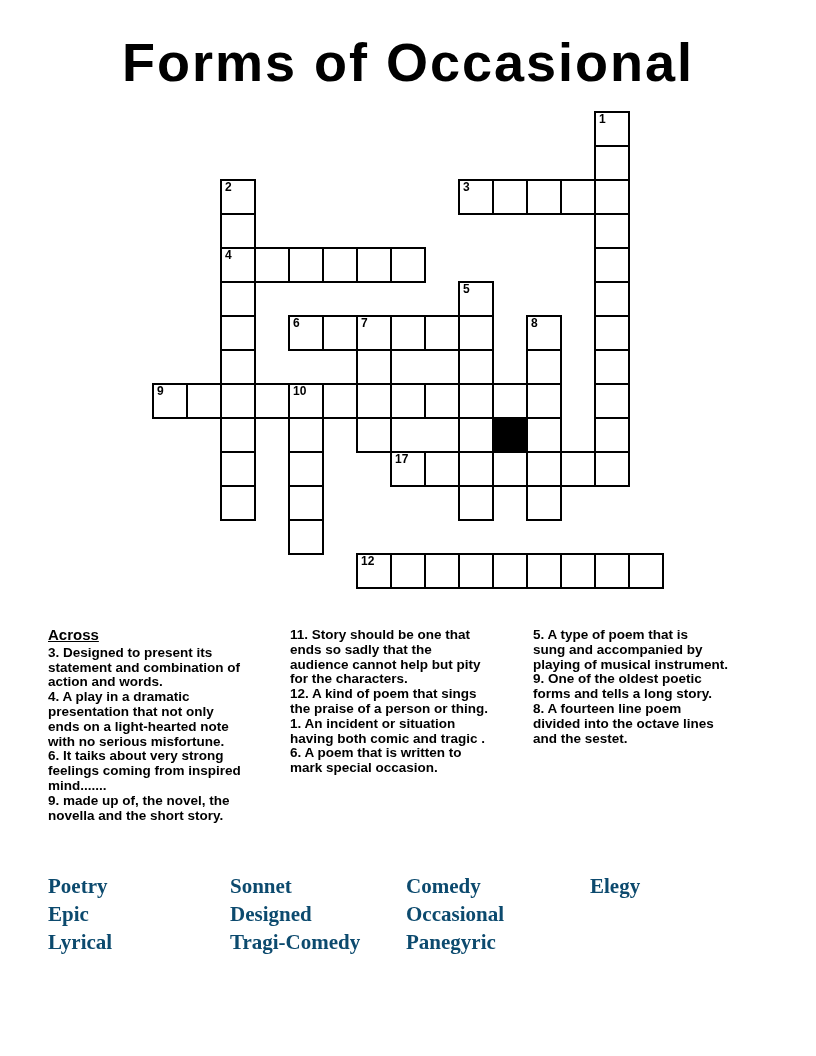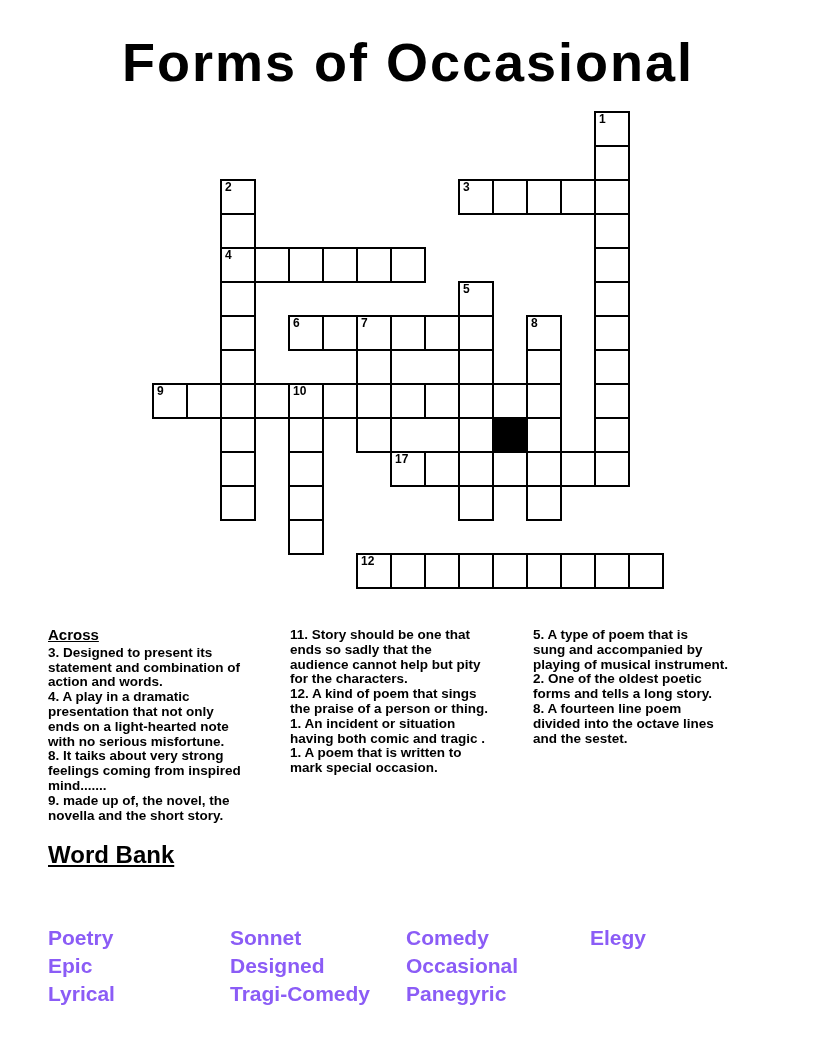--- a/index.html
+++ b/index.html
@@ -77,22 +77,23 @@
     top: 841px;
     left: 48px;
     margin: 0;
     font-size: 24px;
     font-weight: bold;
     text-decoration: underline;
     color: #000;
   }
   .wb-col {
     position: absolute;
-    top: 924px;
-    color: #8b5cf6;
+    top: 872px;
+    color: #0c4a6e;
+    font-family: Liberation Serif, serif;
   }
   .wb-col.c1 { left: 48px; }
   .wb-col.c2 { left: 230px; }
   .wb-col.c3 { left: 406px; }
   .wb-col.c4 { left: 590px; }
   .wb-word {
     font-size: 21px;
     font-weight: bold;
     line-height: 28px;
     white-space: nowrap;
@@ -211,52 +212,51 @@
 
   <div class="clues-col col1">
     <div class="clue-heading">Across</div>
     <p class="clue">3. Designed to present its
 statement and combination of
 action and words.</p>
     <p class="clue">4. A play in a dramatic
 presentation that not only
 ends on a light-hearted note
 with no serious misfortune.</p>
-    <p class="clue">8. It taiks about very strong
+    <p class="clue">6. It taiks about very strong
 feelings coming from inspired
 mind.......</p>
     <p class="clue">9. made up of, the novel, the
 novella and the short story.</p>
   </div>
 
   <div class="clues-col col2">
     <p class="clue">11. Story should be one that
 ends so sadly that the
 audience cannot help but pity
 for the characters.</p>
     <p class="clue">12. A kind of poem that sings
 the praise of a person or thing.</p>
     <p class="clue">1. An incident or situation
 having both comic and tragic .</p>
-    <p class="clue">1. A poem that is written to
+    <p class="clue">6. A poem that is written to
 mark special occasion.</p>
   </div>
 
   <div class="clues-col col3">
     <p class="clue">5. A type of poem that is
 sung and accompanied by
 playing of musical instrument.</p>
-    <p class="clue">2. One of the oldest poetic
+    <p class="clue">9. One of the oldest poetic
 forms and tells a long story.</p>
     <p class="clue">8. A fourteen line poem
 divided into the octave lines
 and the sestet.</p>
   </div>
 
-  <h2 class="wb-heading">Word Bank</h2>
 
   <div class="wb-col c1">
     <div class="wb-word">Poetry</div>
     <div class="wb-word">Epic</div>
     <div class="wb-word">Lyrical</div>
   </div>
   <div class="wb-col c2">
     <div class="wb-word">Sonnet</div>
     <div class="wb-word">Designed</div>
     <div class="wb-word">Tragi-Comedy</div>

